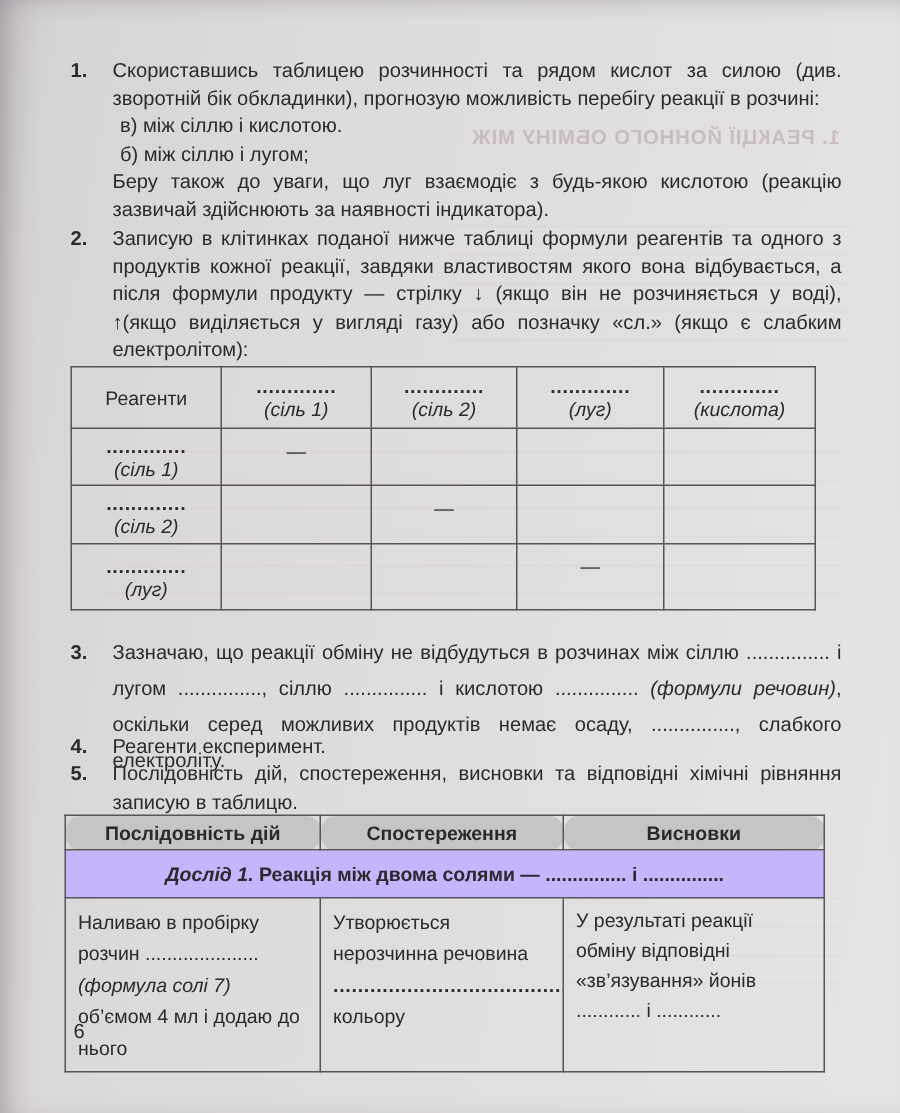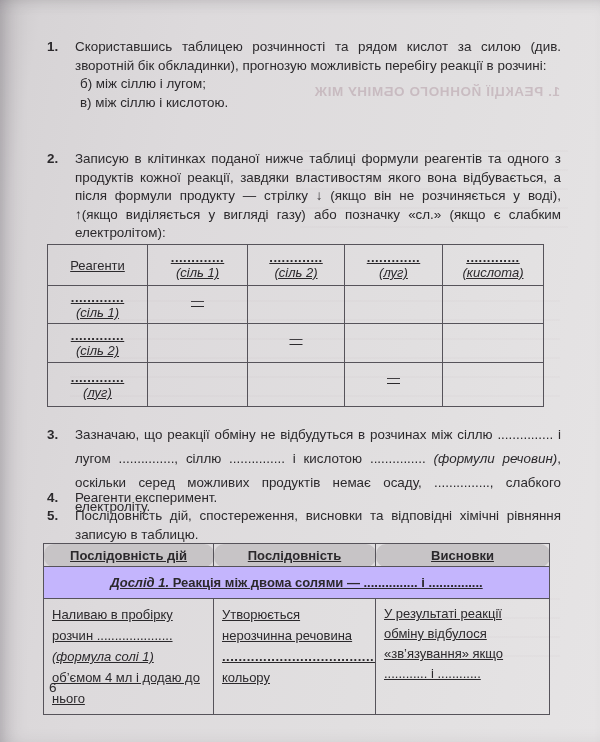--- a/index.html
+++ b/index.html
@@ -19,21 +19,21 @@
   .ghost-strip{position:absolute;pointer-events:none;opacity:.5;
     background:repeating-linear-gradient(180deg,rgba(150,125,135,.07) 0 2px,transparent 2px 19px);}
   
   .item{position:absolute;left:47px;width:514px;padding-left:28px;box-sizing:border-box;
     font-size:13.4px;line-height:18.6px;}
   .item .num{position:absolute;left:0;top:0;font-weight:bold;}
   .just{text-align:justify;}
   .sub{padding-left:5px;}
   .it{font-style:italic;}
   
-  table{border-collapse:collapse;table-layout:fixed;text-decoration:underline;}
+  table{border-collapse:collapse;table-layout:fixed;}
   .tbl1{position:absolute;left:47px;top:244px;width:496px;}
   .tbl1 td{border:1px solid #56535a;text-align:center;vertical-align:middle;
     font-size:13px;line-height:15px;padding:2px;overflow:hidden;}
   .dots{font-weight:600;letter-spacing:.5px;}
   .dashcell{vertical-align:top !important;padding-top:7px !important;font-size:14px;}
   
   .tbl2{position:absolute;left:43px;top:543px;width:506px;}
   .tbl2 td{border:1px solid #56535a;font-size:13px;overflow:hidden;}
   .tbl2 .hdr td{background:#c7c4c6;font-weight:bold;text-align:center;height:20px;line-height:15px;padding:1px 2px;border-radius:10px;}
   .tbl2 .trial td{background:#c4b5fd;font-weight:bold;text-align:center;height:27px;padding:2px;}
@@ -48,22 +48,23 @@
 <div class="vignette"></div>
 
 <div class="ghost-heading">1. РЕАКЦІЇ ЙОННОГО ОБМІНУ МІЖ</div>
 <div class="ghost-strip" style="left:300px;top:150px;width:268px;height:86px;"></div>
 <div class="ghost-strip" style="left:70px;top:300px;width:490px;height:100px;"></div>
 <div class="ghost-strip" style="left:380px;top:598px;width:180px;height:70px;"></div>
 
 <div class="item" style="top:38px;">
   <span class="num">1.</span>
   <div class="just">Скориставшись таблицею розчинності та рядом кислот за силою (див. зворотній бік обкладинки), прогнозую можливість перебігу реакції в розчині:</div>
+  <div class="sub">в) між сіллю і кислотою.</div>
   <div class="sub">б) між сіллю і лугом;</div>
-  <div class="sub">в) між сіллю і кислотою.</div>
+  <div class="just">Беру також до уваги, що луг взаємодіє з будь-якою кислотою (реакцію зазвичай здійснюють за наявності індикатора).</div>
 </div>
 
 <div class="item" style="top:150px;">
   <span class="num">2.</span>
   <div class="just">Записую в клітинках поданої нижче таблиці формули реагентів та одного з продуктів кожної реакції, завдяки властивостям якого вона відбувається, а після формули продукту — стрілку ↓ (якщо він не розчиняється у воді), ↑(якщо виділяється у вигляді газу) або позначку «сл.» (якщо є слабким електролітом):</div>
 </div>
 
 <table class="tbl1">
   <colgroup>
       <col style="width:100px">
@@ -142,31 +143,31 @@
 
 <table class="tbl2">
   <colgroup>
       <col style="width:170px">
       <col style="width:162px">
       <col style="width:174px">
     </colgroup>
   <tbody>
       <tr class="hdr">
     <td>Послідовність дій</td>
-    <td>Послідовність</td>
+    <td>Спостереження</td>
     <td>Висновки</td>
   </tr>
   <tr class="trial">
     <td colspan="3"><span class="it">Дослід 1.</span><span> Реакція між двома солями — ............... і ...............</span></td>
   </tr>
   <tr class="bodyrow">
-    <td><span>Наливаю в пробірку розчин ..................... </span><span class="it">(формула солі 1)</span><span> об’ємом 4 мл і додаю до нього</span></td>
+    <td><span>Наливаю в пробірку розчин ..................... </span><span class="it">(формула солі 7)</span><span> об’ємом 4 мл і додаю до нього</span></td>
     <td>
       <span class="obs-line">Утворюється нерозчинна речовина</span>
       <span class="obs-line dots">..........................................</span>
       <span class="obs-line">кольору</span>
     </td>
-    <td class="c3">У результаті реакції обміну відбулося «зв’язування» якщо ............ і ............</td>
+    <td class="c3">У результаті реакції обміну відповідні «зв’язування» йонів ............ і ............</td>
   </tr>
 </tbody>
   </table>
 
 <div class="page-number">6</div>
 
 </body></html>

